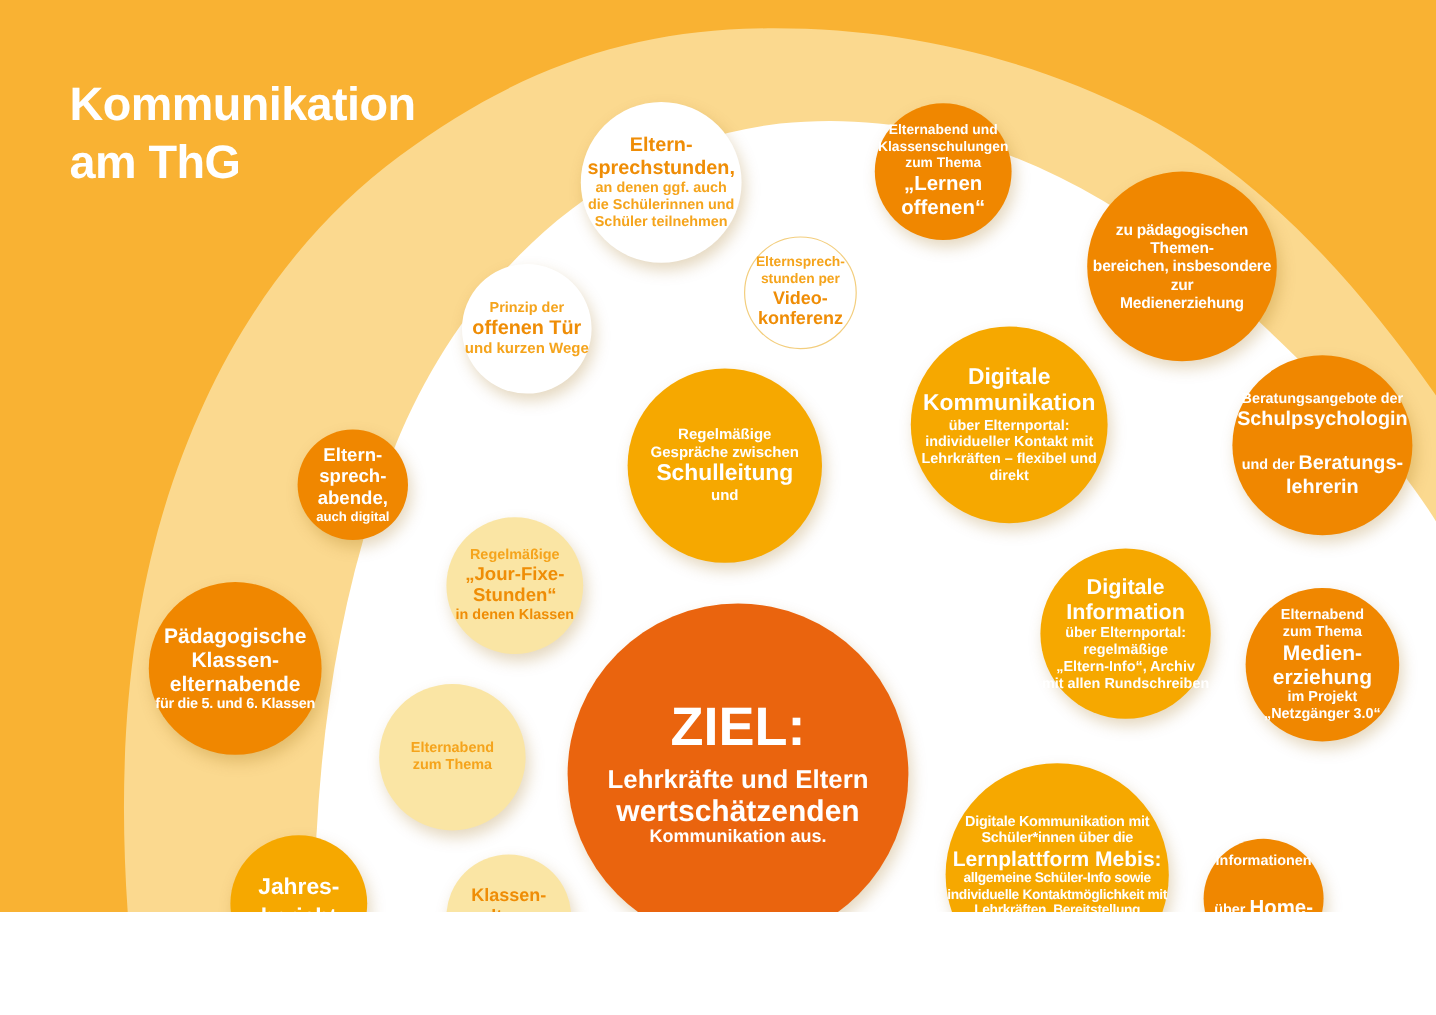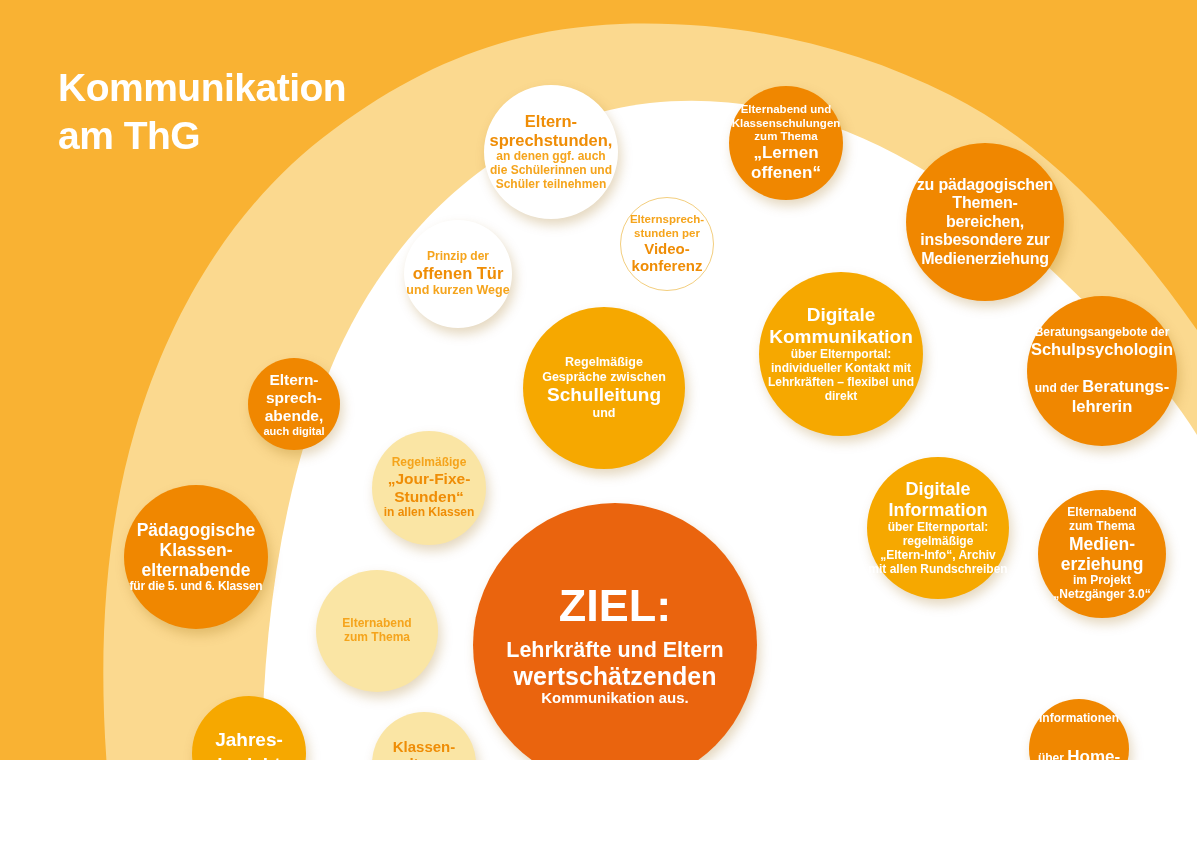--- a/index.html
+++ b/index.html
@@ -62,26 +62,26 @@
 
   <div class="bubble orange" style="left:729px;top:86px;width:114px;height:114px">
     <span style="font-size:11.5px">Elternabend und
 Klassenschulungen
 zum Thema</span>
     <span style="font-size:17px">„Lernen
 offenen“</span>
   </div>
 
   <div class="bubble orange" style="left:906px;top:143px;width:158px;height:158px">
-    <span style="font-size:16px;letter-spacing:-0.2px">zu pädagogischen Themen-
+    <span style="font-size:13px;letter-spacing:-0.2px">zu pädagogischen Themen-
 bereichen, insbesondere zur
 Medienerziehung</span>
   </div>
 
-  <div class="bubble white" style="left:404px;top:220px;width:108px;height:108px">
+  <div class="bubble white" style="left:385px;top:220px;width:108px;height:108px">
     <span class="sm" style="font-size:12px">Prinzip der</span>
     <span class="bg" style="font-size:16.5px">offenen Tür</span>
     <span class="sm" style="font-size:12.5px">und kurzen Wege</span>
   </div>
 
   <div class="bubble orange" style="left:248px;top:358px;width:92px;height:92px">
     <span style="font-size:15.5px">Eltern-
 sprech-
 abende,</span>
     <span style="font-size:11px">auch digital</span>
@@ -109,21 +109,21 @@
     <div class="mix">
       <span style="font-size:12px">und der </span><span style="font-size:16.5px">Beratungs-</span>
     </div>
     <span style="font-size:16.5px">lehrerin</span>
   </div>
 
   <div class="bubble cream" style="left:372px;top:431px;width:114px;height:114px">
     <span class="sm" style="font-size:12px">Regelmäßige</span>
     <span class="bg" style="font-size:15.5px">„Jour-Fixe-
 Stunden“</span>
-    <span class="bg" style="font-size:12px">in allen Klassen</span>
+    <span class="bg" style="font-size:12px">in denen Klassen</span>
   </div>
 
   <div class="bubble orange" style="left:124px;top:485px;width:144px;height:144px">
     <span style="font-size:17.5px">Pädagogische
 Klassen-
 elternabende</span>
     <span style="font-size:12px;letter-spacing:-0.2px">für die 5. und 6. Klassen</span>
   </div>
 
   <div class="bubble gold" style="left:867px;top:457px;width:142px;height:142px">
@@ -149,33 +149,42 @@
     <span style="font-size:21.5px">Lehrkräfte und Eltern</span>
     <span style="font-size:25px;line-height:1.05">wertschätzenden</span>
     <span style="font-size:15px">Kommunikation aus.</span>
   </div>
 
   <div class="bubble cream" style="left:316px;top:570px;width:122px;height:122px">
     <span class="sm" style="font-size:12px">Elternabend
 zum Thema</span>
   </div>
 
+  <div class="bubble gold" style="left:788px;top:636px;width:186px;height:186px">
+    <span style="font-size:12px;letter-spacing:-0.2px">Digitale Kommunikation mit
+Schüler*innen über die</span>
+    <span style="font-size:17.5px">Lernplattform Mebis:</span>
+    <span style="font-size:11.5px;letter-spacing:-0.3px">allgemeine Schüler-Info sowie
+individuelle Kontaktmöglichkeit mit
+Lehrkräften, Bereitstellung
+von Unterrichtsmaterial</span>
+  </div>
 
   <div class="bubble gold" style="left:192px;top:696px;width:114px;height:114px">
     <span style="font-size:19px;line-height:1.3">Jahres-
 bericht</span>
   </div>
 
   <div class="bubble cream" style="left:372px;top:712px;width:104px;height:104px">
     <span class="bg" style="font-size:15px">Klassen-
 eltern-
 abende</span>
   </div>
 
-  <div class="bubble orange" style="left:1029px;top:699px;width:100px;height:100px">
+  <div class="bubble orange" style="left:1003px;top:699px;width:100px;height:100px">
     <span style="font-size:12px;margin-bottom:3px">Informationen</span>
     <div class="mix">
       <span style="font-size:12px">über </span><span style="font-size:17px">Home-</span>
     </div>
     <span style="font-size:17px">page</span>
   </div>
 
 </div>
 
 </body></html>

